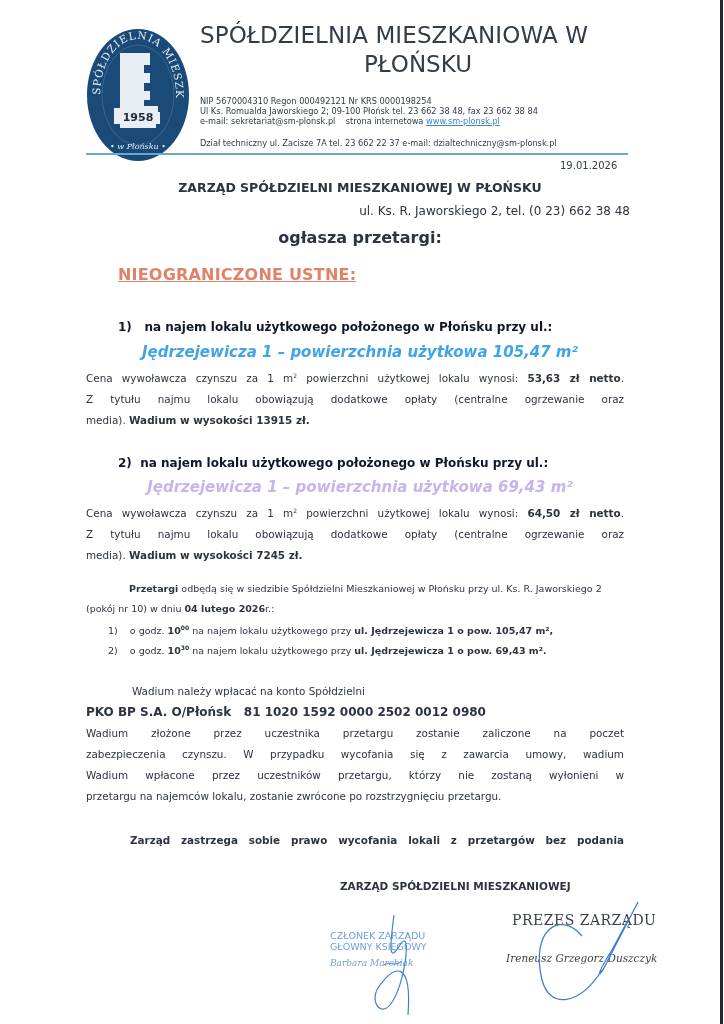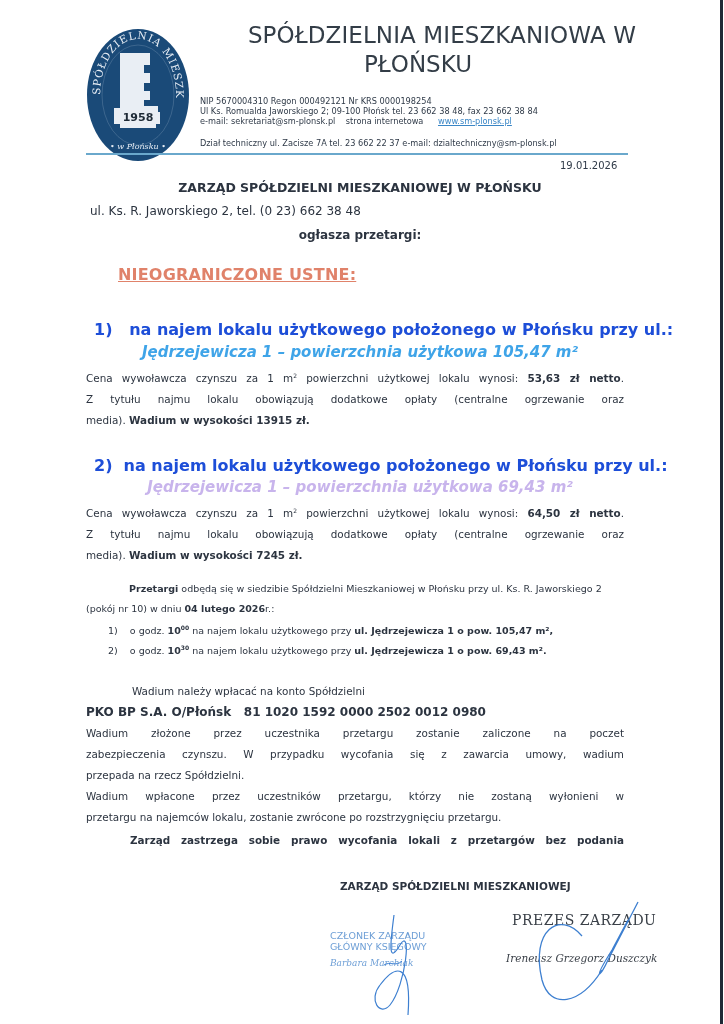--- a/index.html
+++ b/index.html
@@ -3,33 +3,33 @@
 <meta charset="utf-8">
 <style>
   html, body { margin:0; padding:0; }
   body { width:724px; height:1024px; background:#ffffff; position:relative; overflow:hidden;
          font-family:"DejaVu Sans", sans-serif; color:#2c3440; }
   .abs { position:absolute; }
   .right-border { position:absolute; left:720px; top:0; width:3px; height:1024px; background:#1f2a36; }
 
   
   .logo { position:absolute; left:86px; top:28px; width:104px; height:134px; }
-  .title1 { left:200px; top:22px; width:436px; text-align:right; font-size:23px; color:#333d47; letter-spacing:0.1px; white-space:nowrap; }
+  .title1 { left:200px; top:22px; width:436px; text-align:left; font-size:23px; color:#333d47; letter-spacing:0.1px; white-space:nowrap; }
   .title2 { left:200px; top:51px; width:436px; text-align:center; font-size:23px; color:#333d47; }
   .small { font-size:8.2px; color:#2f3a48; white-space:nowrap;text-align:center; }
-  .link { color:#3a86c6; text-decoration:underline;margin-left:12px; }
+  .link { color:#3a86c6; text-decoration:underline; }
   .hrule { left:86px; top:153px; width:542px; height:2px; background:#6aa8cc; }
   .date { left:560px; top:160px; font-size:10px; color:#2f3a48; }
 
   
   .h-bold { font-weight:bold; color:#2c3440; text-align:center; white-space:nowrap; }
-  .center { text-align:left; }
+  .center { text-align:right; }
   .section { left:118px; top:265px; font-size:16px; color:#e0826a; font-weight:bold; text-decoration:underline; letter-spacing:0.2px; }
 
-  .item-head { font-size:16px; font-weight:bold; color:#1d4ed8; white-space:nowrap; }
+  .item-head { font-size:12px; font-weight:bold; color:#0f172a; white-space:nowrap;margin-left:24px; }
   .street1 { left:90px; top:343px; width:540px; text-align:center; font-size:15px; font-style:italic; font-weight:bold; color:#3fa4e8; white-space:nowrap; }
   .street2 { left:90px; top:478px; width:540px; text-align:center; font-size:15px; font-style:italic; font-weight:bold; color:#c8b4ec; white-space:nowrap; }
   .body-p { font-size:10.4px; color:#2c3440; line-height:21px; text-align:justify; text-align-last:justify; }
   .body-last { text-align-last:left; }
   .b { font-weight:bold; }
   sup { font-size:6px; vertical-align:super; line-height:0; }
 
   .tiny { font-size:9.5px; color:#2c3440; white-space:nowrap; }
 
   .sig-left { left:330px; top:930px; width:150px; color:#6e9fd6; font-size:9.5px; line-height:11px; }
@@ -64,21 +64,21 @@
 <div class="abs small" style="left:200px; top:106px;">Ul Ks. Romualda Jaworskiego 2; 09-100 Płońsk tel. 23 662 38 48, fax 23 662 38 84</div>
 <div class="abs small" style="left:200px; top:116px;">
   <span style="white-space:pre">e-mail: sekretariat@sm-plonsk.pl    strona internetowa </span><a class="link">www.sm-plonsk.pl</a>
 </div>
 <div class="abs small" style="left:200px; top:138px;">Dział techniczny ul. Zacisze 7A   tel. 23 662 22 37  e-mail: dzialtechniczny@sm-plonsk.pl</div>
 <div class="abs hrule"></div>
 <div class="abs date">19.01.2026</div>
 
 <div class="abs h-bold" style="left:90px; top:180px; width:540px; font-size:12.5px;">ZARZĄD SPÓŁDZIELNI MIESZKANIOWEJ W PŁOŃSKU</div>
 <div class="abs center" style="left:90px; top:204px; width:540px; font-size:12px;">ul. Ks. R. Jaworskiego 2, tel. (0 23) 662 38 48</div>
-<div class="abs h-bold" style="left:90px; top:228px; width:540px; font-size:12px;">ogłasza przetargi:</div>
+<div class="abs h-bold" style="left:90px; top:228px; width:540px; font-size:16px;">ogłasza przetargi:</div>
 
 <div class="abs section">NIEOGRANICZONE USTNE:</div>
 
 <div class="abs item-head" style="left:94px; top:320px;">
   <span>1)</span>&nbsp;&nbsp;&nbsp;<span>na najem lokalu użytkowego położonego w Płońsku przy ul.:</span>
 </div>
 <div class="abs street1">Jędrzejewicza 1 – powierzchnia użytkowa 105,47 m²</div>
 <div class="abs" style="left:86px; top:368px; width:538px;">
   <div class="body-p"><span>Cena wywoławcza czynszu za 1 m</span><sup>2</sup><span> powierzchni użytkowej lokalu wynosi: </span><span class="b">53,63 zł netto</span>.</div>
   <div class="body-p">Z tytułu najmu lokalu obowiązują dodatkowe opłaty (centralne ogrzewanie oraz</div>
@@ -106,21 +106,20 @@
 </div>
 <div class="abs tiny" style="left:108px; top:645px;">
   <span>2)</span>&nbsp;&nbsp;&nbsp;&nbsp;<span>o godz. </span><span class="b">10</span><sup class="b">30</sup><span> na najem lokalu użytkowego przy </span><span class="b">ul. Jędrzejewicza 1 o pow. 69,43 m².</span>
 </div>
 
 <div class="abs tiny" style="left:132px; top:685px; font-size:10.4px;">Wadium należy wpłacać na konto Spółdzielni</div>
 <div class="abs b" style="left:86px; top:705px; font-size:12px; white-space:pre;"><span>PKO BP S.A. O/Płońsk</span>   <span>81 1020 1592 0000 2502 0012 0980</span></div>
 <div class="abs" style="left:86px; top:723px; width:538px;">
   <div class="body-p">Wadium złożone przez uczestnika przetargu zostanie zaliczone na poczet</div>
   <div class="body-p">zabezpieczenia czynszu. W przypadku wycofania się z zawarcia umowy, wadium</div>
-  <div class="body-p body-last">przepada na rzecz Spółdzielni.</div>
   <div class="body-p">Wadium wpłacone przez uczestników przetargu, którzy nie zostaną wyłonieni w</div>
   <div class="body-p body-last">przetargu na najemców lokalu, zostanie zwrócone po rozstrzygnięciu przetargu.</div>
 </div>
 
 <div class="abs" style="left:86px; top:830px; width:538px;">
   <div class="body-p b" style="padding-left:44px; font-size:10.4px;">Zarząd zastrzega sobie prawo wycofania lokali z przetargów bez podania</div>
 </div>
 
 <div class="abs b" style="left:340px; top:880px; font-size:10.5px; white-space:nowrap;">ZARZĄD SPÓŁDZIELNI MIESZKANIOWEJ</div>
 

